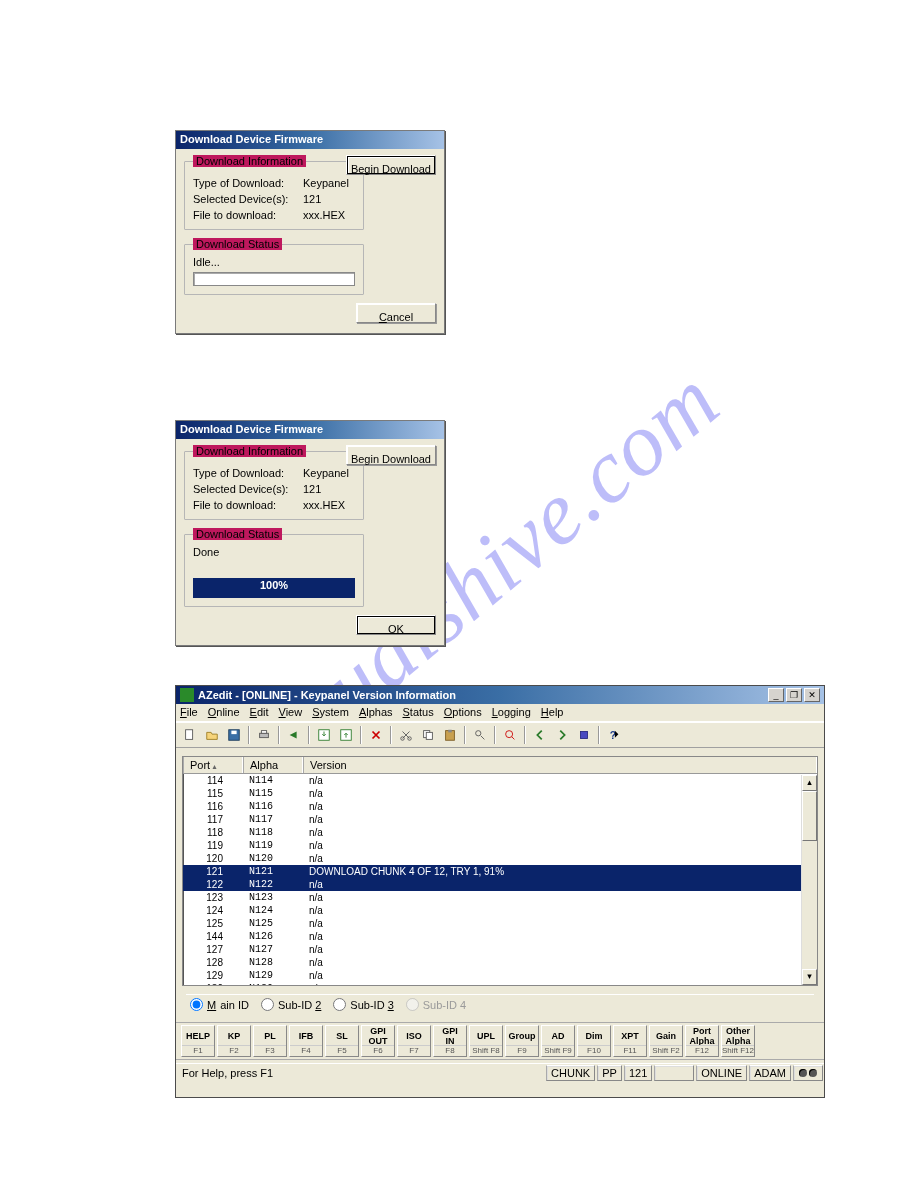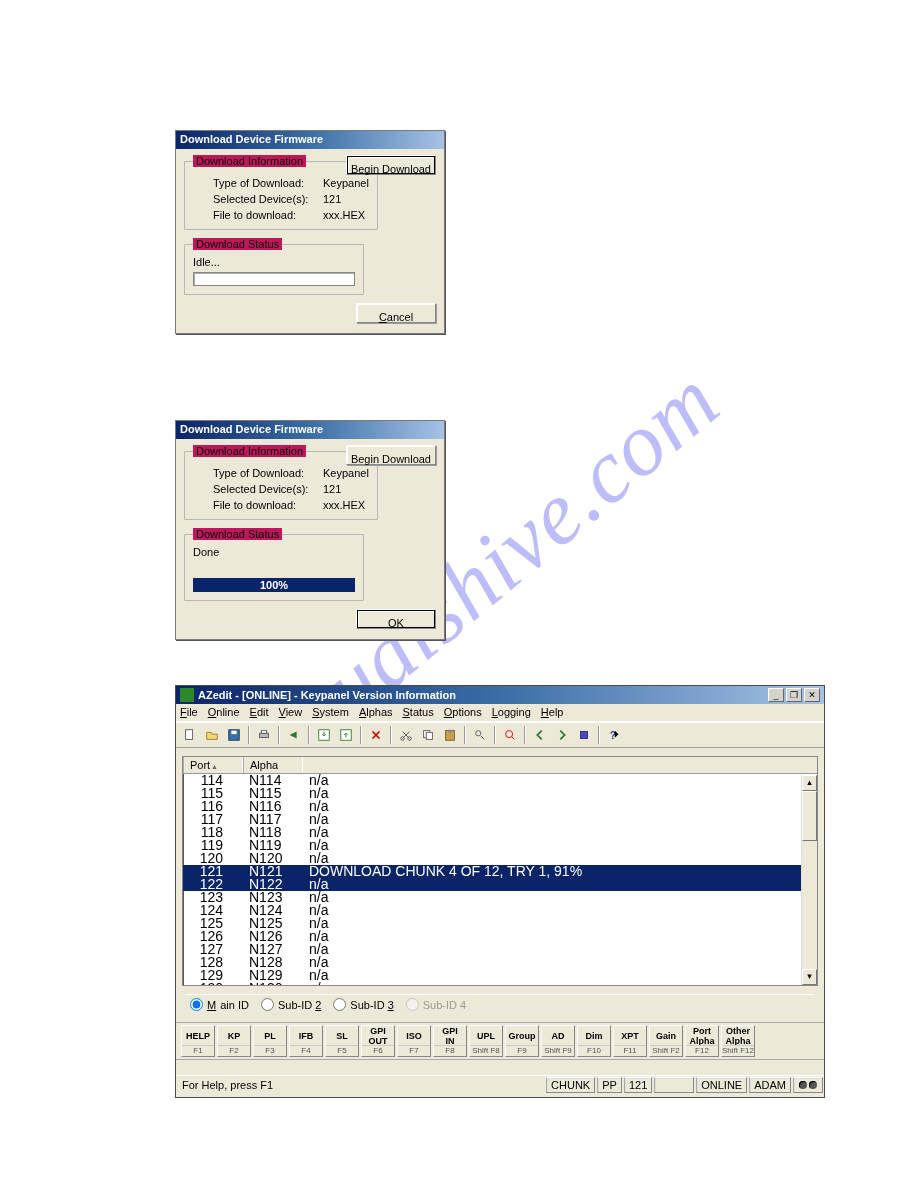--- a/index.html
+++ b/index.html
@@ -9,31 +9,31 @@
   .watermark { position:absolute; left:50%; top:50%; transform: translate(-50%,-50%) rotate(-40deg); font-size:90px; color:rgba(108,108,242,0.45); font-style:italic; font-weight:normal; pointer-events:none; letter-spacing:1px; font-family: Georgia, 'Times New Roman', serif; }
 
   
   .dialog { position:absolute; width:270px; background:#ece9d8; border:1px solid #7a7a7a; box-shadow:1px 1px 0 #555; }
   .titlebar { height:18px; background: linear-gradient(to right,#0a246a,#3a6ea5,#a6c2e6); color:#fff; font-weight:bold; padding:2px 4px; font-size:11px; }
   .dlg-body { padding:6px 8px 10px 8px; position:relative; }
 
   fieldset.group { border:1px solid #b6b6b6; border-radius:1px; margin-bottom:8px; padding:6px 8px 8px 8px; background:#ece9d8; }
   fieldset.group legend { font-size:11px; padding:0 3px; background:#be185d; }
 
-  .row { display:flex; margin-top:4px;margin-left:20px; }
+  .row { display:flex; margin-top:4px; }
   .row .label { flex:0 0 110px; }
   .row .val { flex:1; }
 
   .btn { display:inline-block; min-width:80px; height:20px; background:#ece9d8; border:1px solid #888; border-top-color:#fff; border-left-color:#fff; box-shadow: inset 1px 1px 0 #fff, 1px 1px 0 #999; font-size:11px; text-align:center; line-height:18px; padding:4px 4px; cursor:default; }
   .btn.default { box-shadow: inset 0 0 0 1px #000, inset 2px 2px 0 #fff; }
   .dlg-btn-row { display:flex; justify-content:flex-end; margin-top:2px; }
   .begin-btn-slot { position:absolute; top:6px; right:8px; }
 
   .progress-empty { height:14px; background:#fff; border:1px solid #888; box-shadow: inset 1px 1px 0 #aaa; }
-  .progress-full { height:14px; background:#0a246a; color:#fff; text-align:center; font-weight:bold; line-height:14px; }
+  .progress-full { height:20px; background:#0a246a; color:#fff; text-align:center; font-weight:bold; line-height:14px; }
 
   
   .mainwin { position:absolute; left:175px; top:685px; width:650px; height:413px; background:#ece9d8; border:1px solid #4b4b4b; }
   .mw-title { height:18px; background:linear-gradient(to right,#0a246a,#3a6ea5,#a6c2e6); color:#fff; padding:2px 4px; font-size:11px; display:flex; align-items:center; }
   .mw-title .tc-icon { width:14px; height:14px; background:#2a8a2a; margin-right:4px; display:inline-block; }
   .mw-title .tc-text { font-weight:bold; flex:1; }
   .mw-title .winbtns { display:flex; gap:2px; }
   .mw-title .wb { width:16px; height:14px; background:#d6d3ce; border:1px solid #fff; border-right-color:#666; border-bottom-color:#666; font-size:9px; line-height:12px; text-align:center; color:#000; }
 
   .menubar { height:18px; background:#ece9d8; padding:2px 4px; display:flex; gap:10px; border-bottom:1px solid #fff; }
@@ -45,42 +45,42 @@
   .tb-sep { width:2px; height:18px; border-left:1px solid #999; border-right:1px solid #fff; margin:0 2px; }
 
   .content-pane { position:absolute; left:6px; top:70px; right:6px; height:230px; background:#fff; border:1px solid #888; box-shadow: inset 1px 1px 0 #555; overflow:hidden; }
   .cp-head { display:flex; background:#ece9d8; border-bottom:1px solid #999; }
   .cp-head .col { border-right:1px solid #fff; border-left:1px solid #aaa; padding:2px 6px; font-size:11px; background:#ece9d8; height:16px; line-height:12px;}
   .cp-head .sort::after { content:" ▴"; font-size:8px; color:#666; }
   .col-port { width:60px; }
   .col-alpha { width:60px; }
   .col-ver { flex:1; }
 
-  .rows { font-size:14px; }
+  .rows { font-size:10px; }
   .tr { display:flex; height:13px; line-height:13px; }
   .tr .c { padding:0 6px; }
   .tr .c1 { width:60px; text-align:right; padding-right:20px;}
-  .tr .c2 { width:60px; }
+  .tr .c2 { width:60px;font-family:Liberation Mono, monospace; }
   .tr .c3 { flex:1; }
   .tr.sel { background:#0a246a; color:#fff; }
 
   .scroll-track { position:absolute; right:0; top:18px; bottom:0; width:16px; background:#ece9d8; border-left:1px solid #ddd; }
   .scroll-arrow { height:16px; background:#ece9d8; border:1px solid #fff; border-right-color:#777; border-bottom-color:#777; text-align:center; line-height:12px; font-size:9px; }
   .scroll-thumb { position:absolute; left:0; right:0; top:16px; height:50px; background:#ece9d8; border:1px solid #fff; border-right-color:#777; border-bottom-color:#777; }
 
   .radio-row { position:absolute; left:10px; top:308px; right:10px; height:20px; display:flex; gap:12px; align-items:center; padding:4px; border-top:1px solid #fff; }
   .radio-row label { display:flex; align-items:center; gap:4px; }
   .radio-row label.dis { color:#9a9a9a;align-items:flex-end; }
 
   .fnkeys { position:absolute; left:0px; top:336px; right:0px; height:38px; background:#ece9d8; display:flex; padding:0 4px; gap:0; border-top:1px solid #aaa; border-bottom:1px solid #aaa;}
   .fn { flex:0 0 auto; width:34px; border:1px solid #fff; border-right-color:#888; border-bottom-color:#888; display:flex; flex-direction:column; align-items:center; justify-content:center; font-size:9px; cursor:default; margin:2px 1px; background:#ece9d8;}
   .fn .t { font-weight:bold; line-height:10px; text-align:center; height:18px; display:flex; align-items:center;}
   .fn .b { font-size:8px; color:#555; border-top:1px solid #ccc; width:100%; text-align:center; line-height:10px;}
 
-  .statusbar { position:absolute; left:0; right:0; bottom:4px; height:18px; background:#ece9d8; border-top:1px solid #fff; display:flex; align-items:center; font-size:11px; }
+  .statusbar { position:absolute; left:0; right:0; bottom:16px; height:18px; background:#ece9d8; border-top:1px solid #fff; display:flex; align-items:center; font-size:11px; }
   .sb-cell { border:1px solid #888; border-top-color:#fff; border-left-color:#aaa; height:16px; margin:1px 1px; padding:0 4px; line-height:14px; box-shadow: inset 1px 1px 0 #ddd;}
   .sb-stretch { flex:1; border:none; box-shadow:none; padding:0 6px;}
   .led { width:8px; height:8px; border-radius:50%; background:#555; display:inline-block; margin:0 1px; box-shadow:inset 1px 1px 0 #000;}
 
   
   .ic { width:14px; height:14px; }
 </style>
 </head>
 <body>
 
@@ -279,20 +279,21 @@
           <text x="3" y="12" font-size="12" font-weight="bold" fill="#1a3a8a">?</text>
           <path d="M9 3 l4 4 l-4 4" fill="#000"></path>
         </svg>
       </div>
   </div>
 
   <div class="content-pane">
     <div class="cp-head">
       <div class="col col-port sort">Port</div>
       <div class="col col-alpha">Alpha</div>
+      <div class="col col-ver">Version</div>
     </div>
     <div class="rows" id="rows">
         <div class="tr">
           <div class="c c1">114</div>
           <div class="c c2">N114</div>
           <div class="c c3">n/a</div>
         </div>
         <div class="tr">
           <div class="c c1">115</div>
           <div class="c c2">N115</div>
@@ -342,21 +343,21 @@
           <div class="c c1">124</div>
           <div class="c c2">N124</div>
           <div class="c c3">n/a</div>
         </div>
         <div class="tr">
           <div class="c c1">125</div>
           <div class="c c2">N125</div>
           <div class="c c3">n/a</div>
         </div>
         <div class="tr">
-          <div class="c c1">126</div>
+          <div class="c c1">144</div>
           <div class="c c2">N126</div>
           <div class="c c3">n/a</div>
         </div>
         <div class="tr">
           <div class="c c1">127</div>
           <div class="c c2">N127</div>
           <div class="c c3">n/a</div>
         </div>
         <div class="tr">
           <div class="c c1">128</div>

